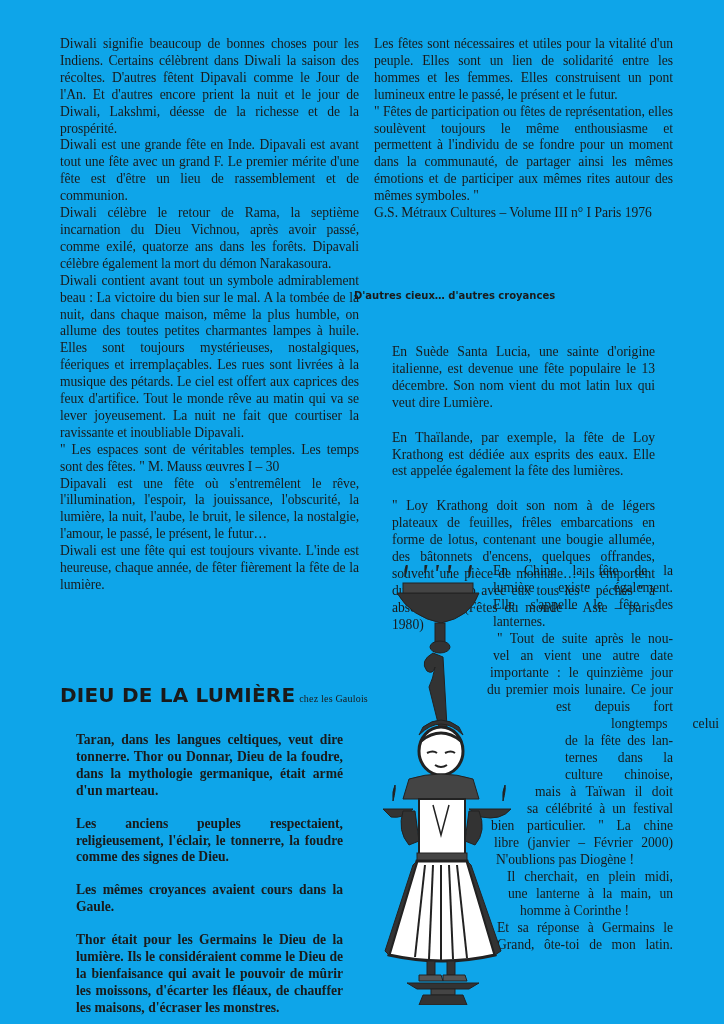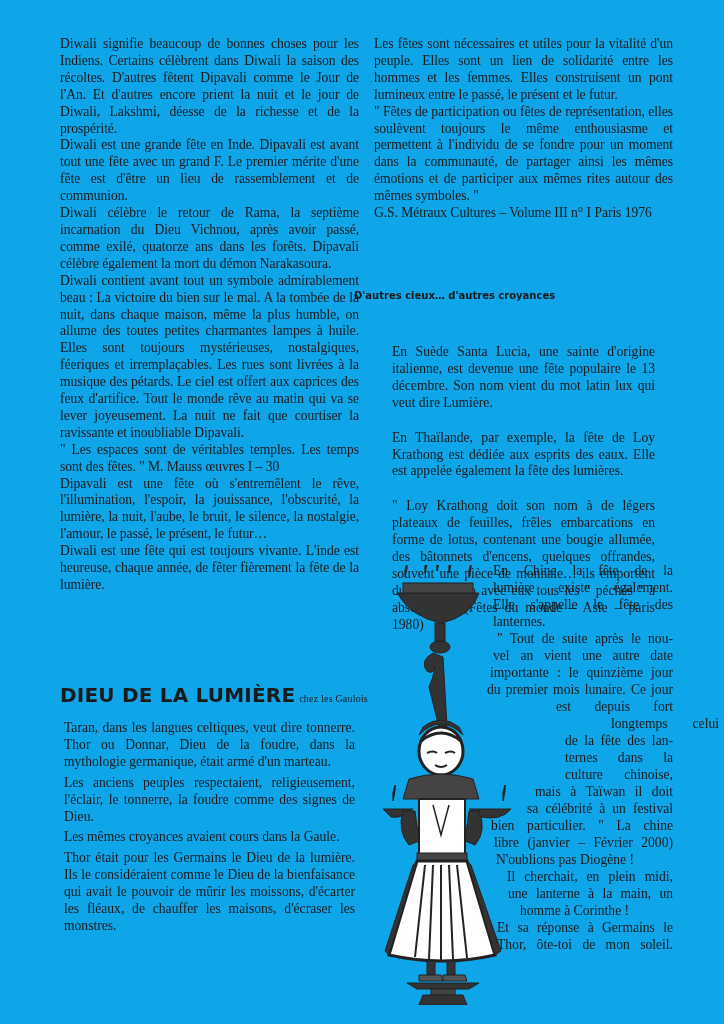--- a/index.html
+++ b/index.html
@@ -9,21 +9,21 @@
   .col { position: absolute; font-size: 13.6px; line-height: 16.9px; text-align: justify; letter-spacing: -0.05px; }
   .col p { margin: 0; }
   .col-left { left: 60px; top: 36px; width: 299px; }
   .col-right { left: 374px; top: 36px; width: 299px; }
   .h-sans { font-family: "DejaVu Sans", "Liberation Sans", sans-serif; font-weight: bold; }
   .h-left { position: absolute; left: 60px; top: 683px; font-size: 15px; letter-spacing: 0.2px; }
   .h-left .caps { font-family: "DejaVu Sans", sans-serif; font-weight: bold; font-size: 20px; }
   .h-left .tail { font-family: "Liberation Serif", serif; font-weight: normal; font-size: 10px; }
   .h-right { position: absolute; left: 354px; top: 290px; font-size: 10px; }
   .left-b { position: absolute; left: 60px; top: 716px; width: 299px; font-size: 13.6px; line-height: 16.9px; text-align: justify; }
-  .left-b p { margin: 4px; }
+  .left-b p { margin: 16px; font-weight: bold; }
   .right-b { position: absolute; left: 374px; top: 326px; width: 299px; font-size: 13.6px; line-height: 16.9px; text-align: justify; }
   .right-b p { margin: 18px; }
   .wrap-lines { position: absolute; font-size: 13.6px; line-height: 16.9px; }
   .wrap-lines div { position: absolute; white-space: nowrap; text-align: justify; text-align-last: justify; }
   .illus { position: absolute; left: 383px; top: 565px; width: 130px; height: 440px; }
 </style>
 </head>
 <body>
 
 <div class="page">
@@ -80,21 +80,21 @@
       <div style="left: 565px; top: 767px; width: 108px;">culture chinoise,</div>
       <div style="left: 535px; top: 784px; width: 138px;">mais à Taïwan il doit</div>
       <div style="left: 527px; top: 801px; width: 146px;">sa célébrité à un festival</div>
       <div style="left: 491px; top: 818px; width: 182px;">bien particulier. " La chine</div>
       <div style="left: 494px; top: 835px; width: 179px;">libre (janvier – Février 2000)</div>
       <div style="left: 496px; top: 852px; text-align-last: left;">N'oublions pas Diogène !</div>
       <div style="left: 507px; top: 869px; width: 166px;">Il cherchait, en plein midi,</div>
       <div style="left: 508px; top: 886px; width: 165px;">une lanterne à la main, un</div>
       <div style="left: 520px; top: 903px; text-align-last: left;">homme à Corinthe !</div>
       <div style="left: 497px; top: 920px; width: 176px;">Et sa réponse à Germains le</div>
-      <div style="left: 497px; top: 937px; width: 176px;">Thor, ôte-toi de mon soleil.</div>
+      <div style="left: 497px; top: 937px; width: 176px;">Grand, ôte-toi de mon latin.</div>
     </div>
 
   <svg class="illus" viewBox="0 0 130 440">
     <g fill="#222" stroke="#222">
 
       <path d="M22 12 q3 -10 2 -14 q-3 6 -2 14z"></path>
       <path d="M42 8 q3 -10 2 -14 q-3 6 -2 14z"></path>
       <path d="M54 6 q3 -10 2 -14 q-3 6 -2 14z"></path>
       <path d="M66 8 q3 -10 2 -14 q-3 6 -2 14z"></path>
       <path d="M86 12 q3 -10 2 -14 q-3 6 -2 14z"></path>

